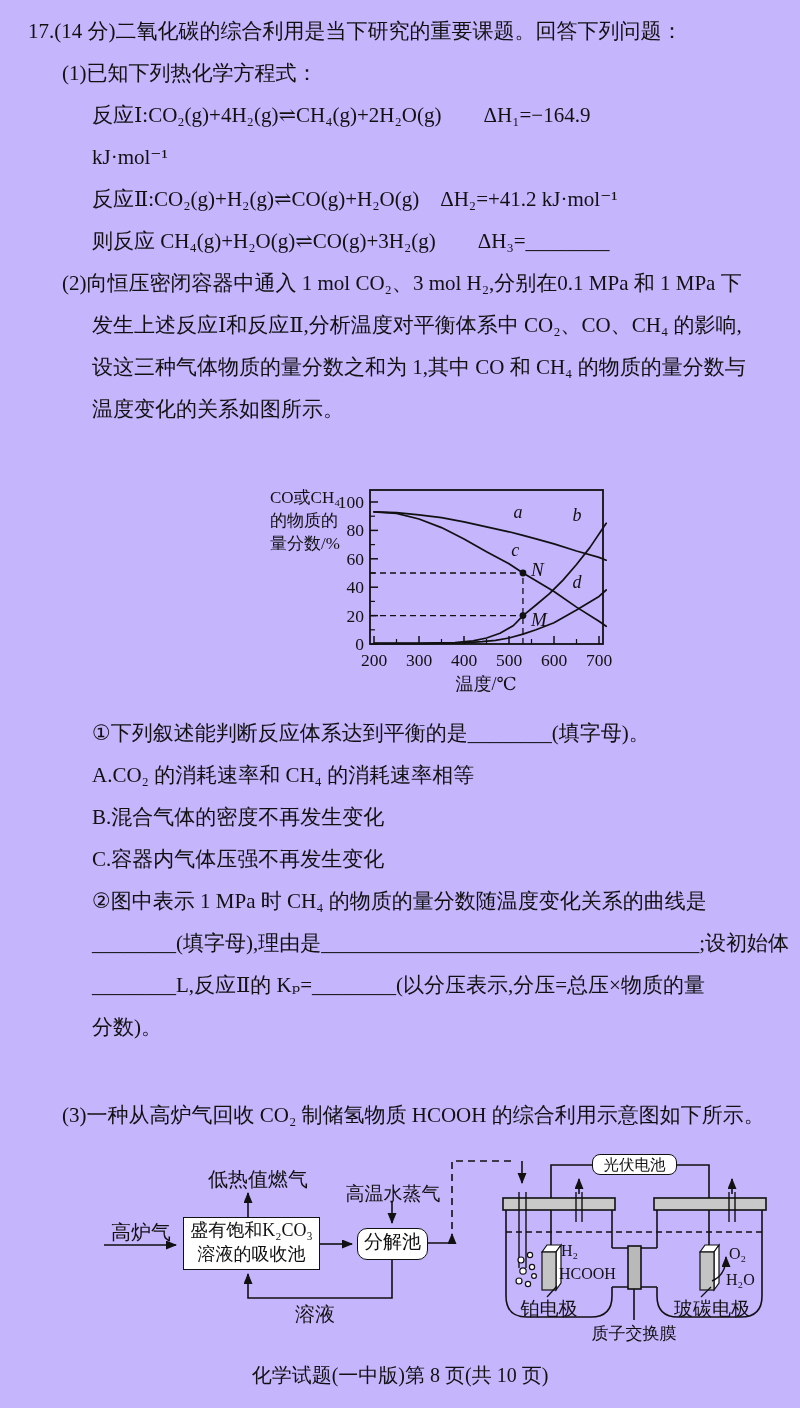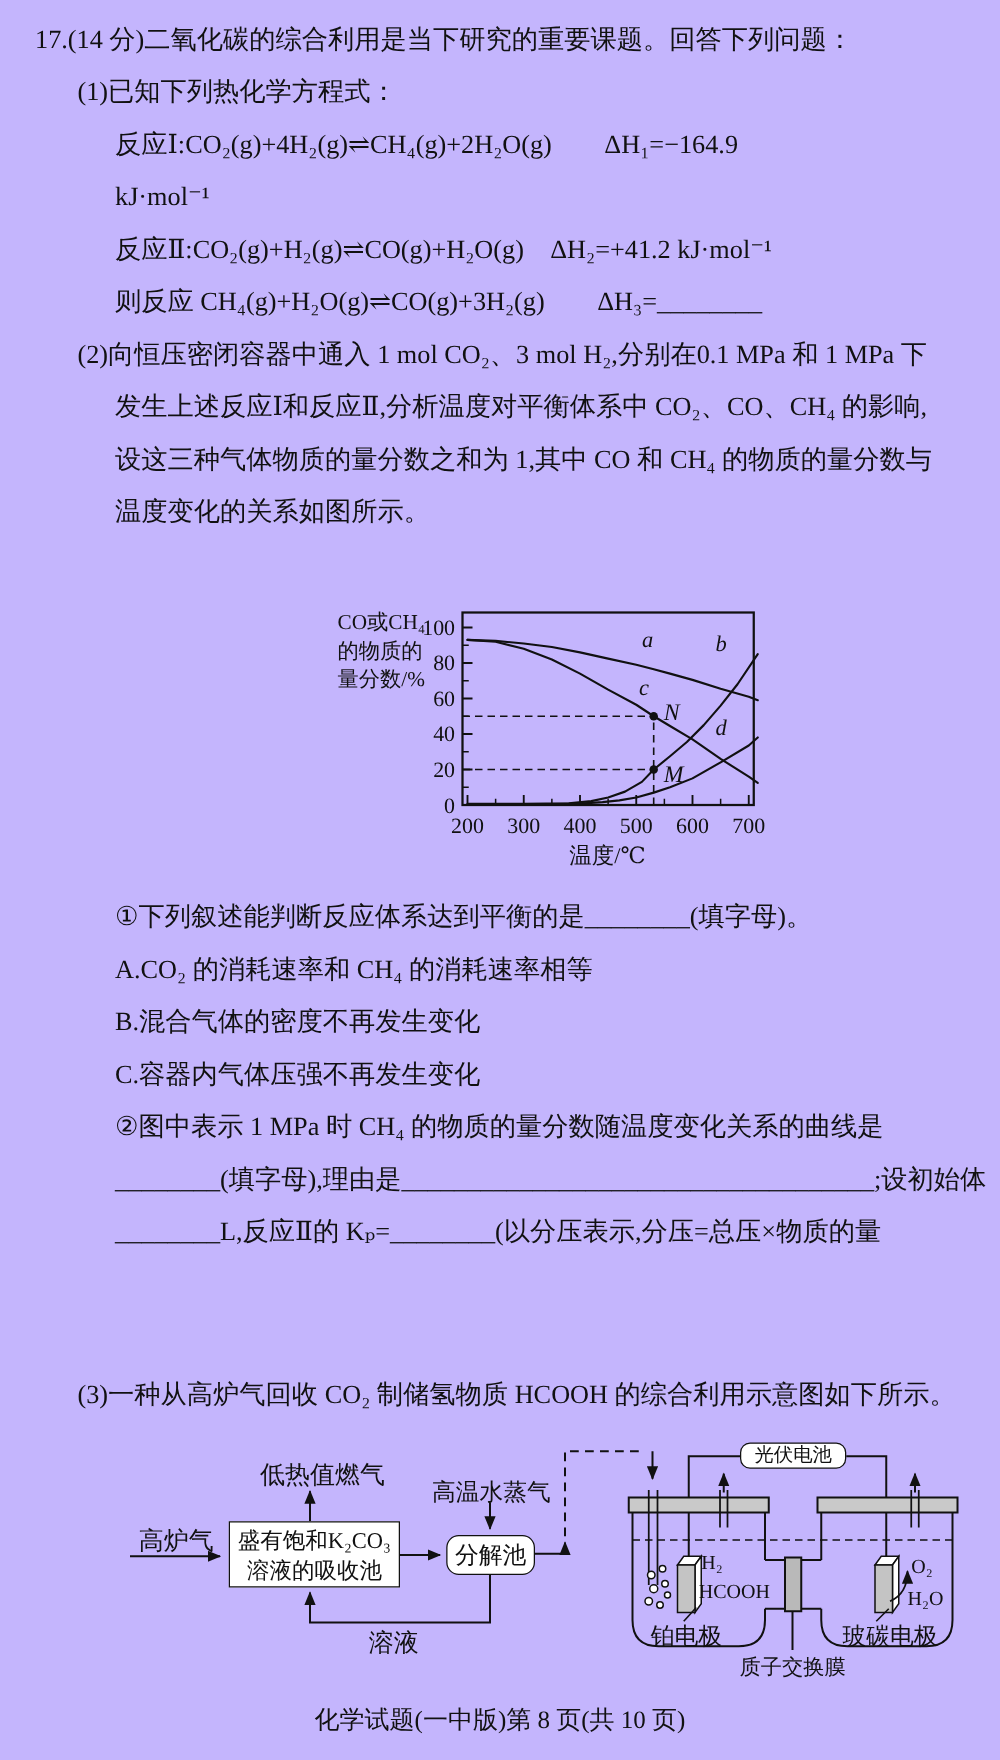--- a/index.html
+++ b/index.html
@@ -14,21 +14,21 @@
   
   .chart-wrap{position:absolute;left:250px;top:478px;width:380px;height:232px;}
   #chart-svg{position:absolute;left:0;top:0;}
   #chart-svg text{fill:#111;font-family:inherit;}
   .ytitle{position:absolute;left:20px;top:8px;font-size:17px;line-height:23px;white-space:pre-line;}
 
   
   .diagram{position:absolute;left:0;top:1140px;width:800px;height:215px;font-size:20px;}
   .dlabel{position:absolute;white-space:nowrap;}
   .dbox{position:absolute;border:1.6px solid #111;display:flex;flex-direction:column;
-        align-items:center;justify-content:center;text-align:center;background:#fff;box-sizing:border-box;}
+        align-items:center;justify-content:flex-start;text-align:center;background:#fff;box-sizing:border-box;}
   .footer{position:absolute;top:1362px;left:0;width:800px;text-align:center;font-size:20px;}
 </style>
 </head>
 <body>
 
 <div class="page">
 
   <div class="tblock" style="top:10px;">
     <div class="line ind0">17.(14 分)二氧化碳的综合利用是当下研究的重要课题。回答下列问题：</div>
     <div class="line ind1">(1)已知下列热化学方程式：</div>
@@ -102,20 +102,21 @@
   </div>
 
   <div class="tblock" style="top:712px;">
     <div class="line ind2">①下列叙述能判断反应体系达到平衡的是________(填字母)。</div>
     <div class="line ind2">A.CO₂ 的消耗速率和 CH₄ 的消耗速率相等</div>
     <div class="line ind2">B.混合气体的密度不再发生变化</div>
     <div class="line ind2">C.容器内气体压强不再发生变化</div>
     <div class="line ind2">②图中表示 1 MPa 时 CH₄ 的物质的量分数随温度变化关系的曲线是</div>
     <div class="line ind2">________(填字母),理由是____________________________________;设初始体</div>
     <div class="line ind2">________L,反应Ⅱ的 Kₚ=________(以分压表示,分压=总压×物质的量</div>
+    <div class="line ind2">分数)。</div>
   </div>
 
   <div class="tblock" style="top:1094px;">
     <div class="line ind1">(3)一种从高炉气回收 CO₂ 制储氢物质 HCOOH 的综合利用示意图如下所示。</div>
   </div>
 
   <div class="diagram">
     <svg width="800" height="215" style="position:absolute;left:0;top:0;">
       <defs>
         <marker id="arr" markerUnits="userSpaceOnUse" markerWidth="12" markerHeight="10" refX="10" refY="4.5" orient="auto">

